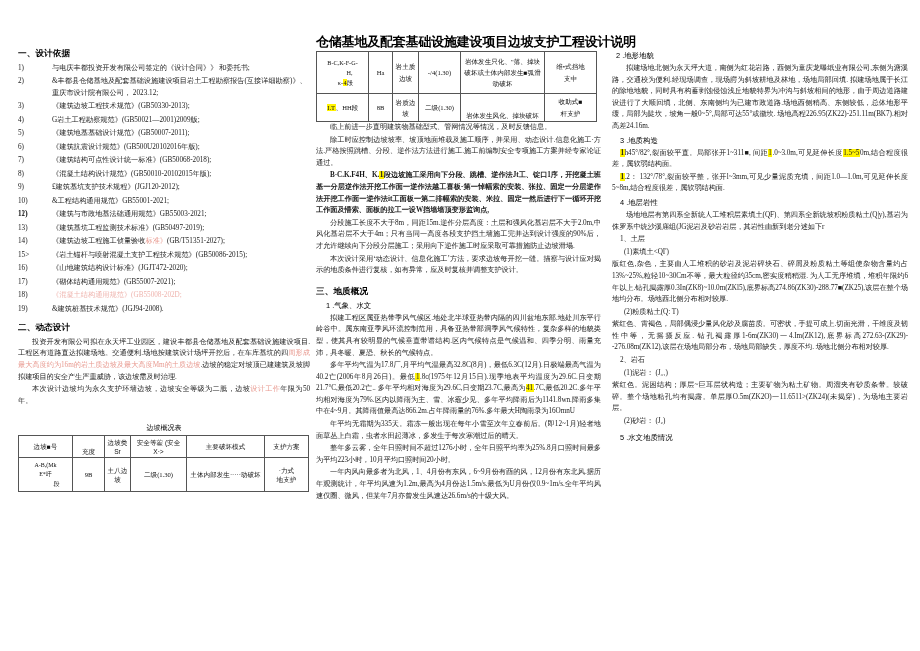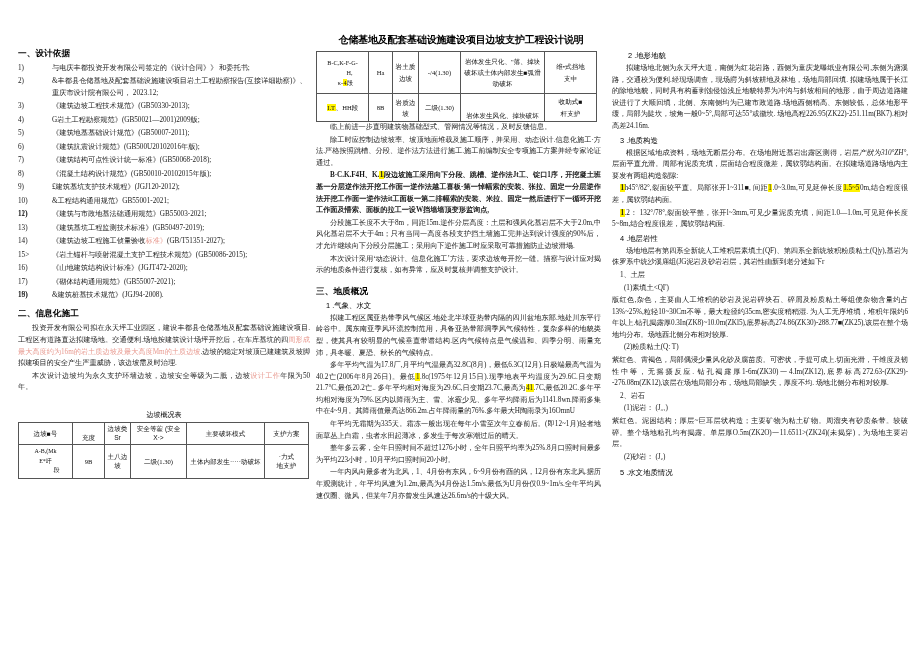--- a/index.html
+++ b/index.html
@@ -22,21 +22,21 @@
   #col-mid    { left: 316px; width: 285px; }
   #col-right  { left: 612px; width: 296px; }
 
   
   .doc-title {
     position: absolute;
     left: 316px; top: 33px; width: 290px;
     text-align: center;
     font-family: "Liberation Sans", "DejaVu Sans", sans-serif;
     font-weight: bold;
-    font-size: 10px;
+    font-size: 13px;
     letter-spacing: -0.2px;
     color: #000;
     white-space: nowrap;
   }
 
   
   h2.sec {
     font-family: "Liberation Sans", "DejaVu Sans", sans-serif;
     font-size: 8.6px;
     font-weight: bold;
@@ -198,28 +198,29 @@
       <li>
           <span class="num">16)</span>
           <span class="cont">《山地建筑结构设计标准》(JGJT472-2020);</span>
         </li>
       <li>
           <span class="num">17)</span>
           <span class="cont">《砌体结构通用规范》(GB55007-2021);</span>
         </li>
       <li>
           <span class="num c-pink">18)</span>
+          <span class="cont c-pink">《混凝土结构通用规范》(GB55008-202D;</span>
         </li>
       <li>
           <span class="num">19)</span>
           <span class="cont">&amp;建筑桩基技术规范》(JGJ94-2008).</span>
         </li>
     </ul>
 
-    <h2 class="sec underline" style="margin-top:7px;">二、信息化施工</h2>
+    <h2 class="sec underline" style="margin-top:7px;">二、动态设计</h2>
 
     <p class="body indent"><span>投资开发有限公司拟在永天坪工业园区，建设丰都县仓储基地及配套基础设施建设项目.工程区有道路直达拟建场地。交通便利.场地按建筑设计场坪开挖后，在车库基坑的四</span><span class="c-red">周形成最大高度约为16m的岩土质边坡及最大高度Mm的土质边坡</span><span>.边坡的稳定对坡顶已建建筑及坡脚拟建项目的安全产生严重威胁，该边坡需及时治理.</span></p>
 
     <p class="body indent"><span>本次设计边坡均为永久支护环墙边坡，边坡安全等级为二胝，边坡</span><span class="c-red">设计工作</span><span>年限为50年。</span></p>
 
     <div style="margin-top:16px;">
       <div class="tbl-caption">边坡概况表</div>
       <table class="gt" id="slope-table-bottom">
         <colgroup>
           <col style="width:54px">
@@ -314,25 +315,24 @@
 
     <p class="body indent"><span>多年平均气温为17.8厂,月平均气温最高32.8C(8月)，最低6.3C(12月).日极端最高气温为40.2亡(2006年8月26日)。最低</span><span class="hl">1</span><span>.8c(1975年12月15日).现季地表平均温度为29.6C.日变期21.7°C,最低20.2亡.. 多年平均相对海度为29.6C,日变期23.7C,最高为</span><span class="hl">41</span><span>.7C,最低20.2C.多年平均相对海度为79%.区内以降雨为主、雪、冰霰少见、多年平均降雨后为1141.8wn.降雨多集中在4~9月。其降雨值最高达866.2m.占年降雨量的76%.多年最大H陶雨录为16OmnU</span></p>
 
     <p class="body indent">年平均无霜期为335天。霜冻一般出现在每年小雪至次年立春前后。(即12~1月)轻者地面草丛上白霜，虫者水田起薄冰，多发生于每次寒潮过后的晴天。</p>
     <p class="body indent">整年多云雾，全年日照时间不超过1276小时，全年日照平均率为25%.8月口照时间最多为平均223小时，10月平均口照时间20小时。</p>
     <p class="body indent">一年内风向最多者为北风，1、4月份有东风，6~9月份有酉的风，12月份有东北风.据历年观测统计，年平均风速为1.2m,最高为4月份达1.5m/s.最低为U月份仅0.9~1m/s.全年平均风速仅圈、微风，但某年7月亦曾发生风速达26.6m/s的十级大风。</p>
   </div>
 
   <div class="col" id="col-right" style="top:48px;">
 
-    <h3 class="subsec" style="margin-left:16px;">2 .地形地貌</h3>
+    <h3 class="subsec" style="margin-left:4px;">2 .地形地貌</h3>
     <p class="body indent">拟建场地北侧为永天坪大道，南侧为红花岩路，西侧为童庆龙曝纸业有限公司,东侧为溏溪路，交通校为便利.经现场调查，现场腭为斜坡耕地及林地，场地局部回填. 拟建场地属于长江的除地地貌，同时具有构蓄剥蚀侵蚀浅丘地貌特界为冲沟与斜坡相间的地形，由于周边道路建设进行了大顺回填，北侧、东南侧均为已建市政道路.场地西侧稍高、东侧较低，总体地形平缓，局部为陡坎，坡角一般0~5°,局部可达55°或徽坎. 场地高程226.95(ZK22)-251.11m(BK7).相对高差24.16m.</p>
 
     <h3 class="subsec" style="margin-left:8px;">3 .地质构造</h3>
-    <p class="body indent"><span>根据区域地成资料，场地无断层分布。在场地附近基岩出露区测得，岩层</span><span style="font-style:italic;">产狀为310°ZH°</span><span>,层面平直允滑。周部有泥质充填，层面结合程度微差，属软弱结构面。在拟建场道路场地内主要发有两组构造裂隙:</span></p>
 
     <p class="body" style="text-indent:8px;"><span class="hl bold">1</span><span>h45°/82°,裂面较平直。局部张开1~311■, 间距</span><span class="hl">1</span><span>.0~3.0m,可见延伸长度</span><span class="hl">1.5~5</span><span>0m,结合程度很差，属软弱结构面。</span></p>
 
     <p class="body" style="text-indent:8px;"><span class="hl bold">1</span><span>.2： 132°/78°,裂面较平整，张开l~3mm,可见少量泥质充填，间距1.0—1.0m,可见延伸长度5~8m,结合程度很差，属软弱结构面.</span></p>
 
     <h3 class="subsec" style="margin-left:8px;">4 .地层岩性</h3>
     <p class="body indent">场地地层有第四系全新统人工堆积层素填土(QF)、第四系全新统坡积粉质粘土(Q|y),基岩为侏罗系中统沙溪庙组(JG泥岩及砂岩岩层，其岩性由新到老分述如下r</p>
 
     <p class="body" style="text-indent:8px;">1、土层</p>
     <p class="body" style="text-indent:12px;">(1)素填土&lt;QI')</p>

